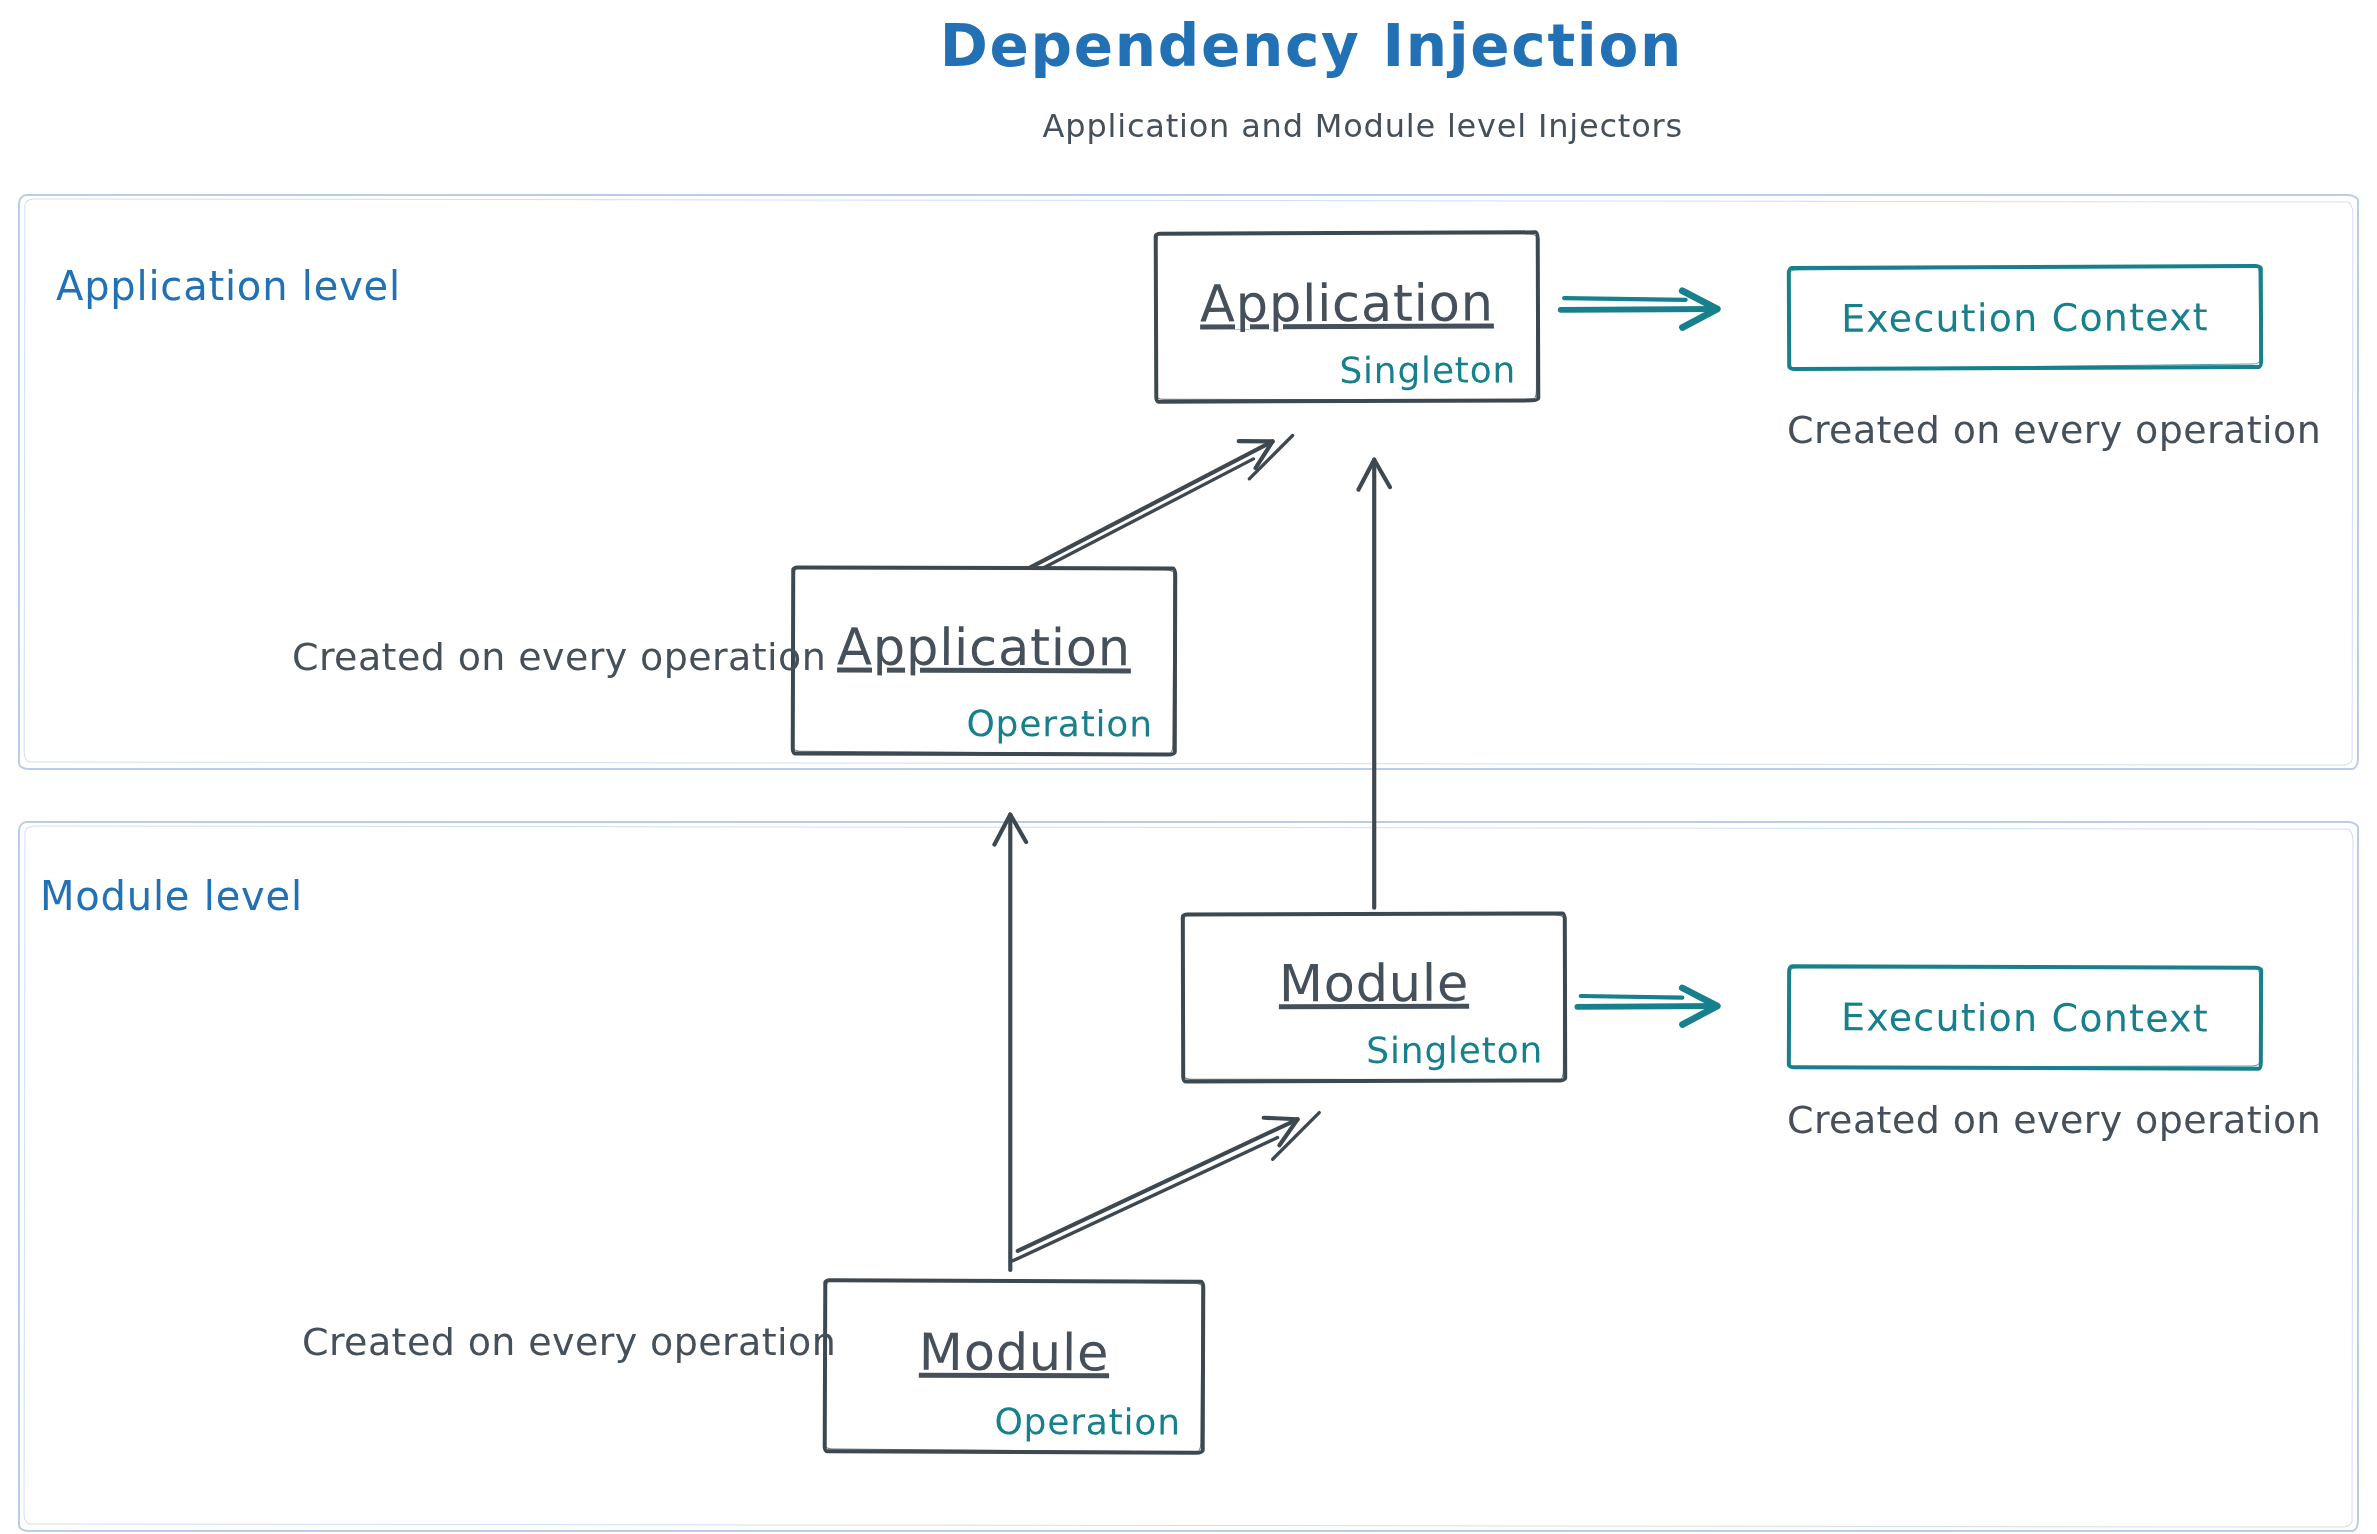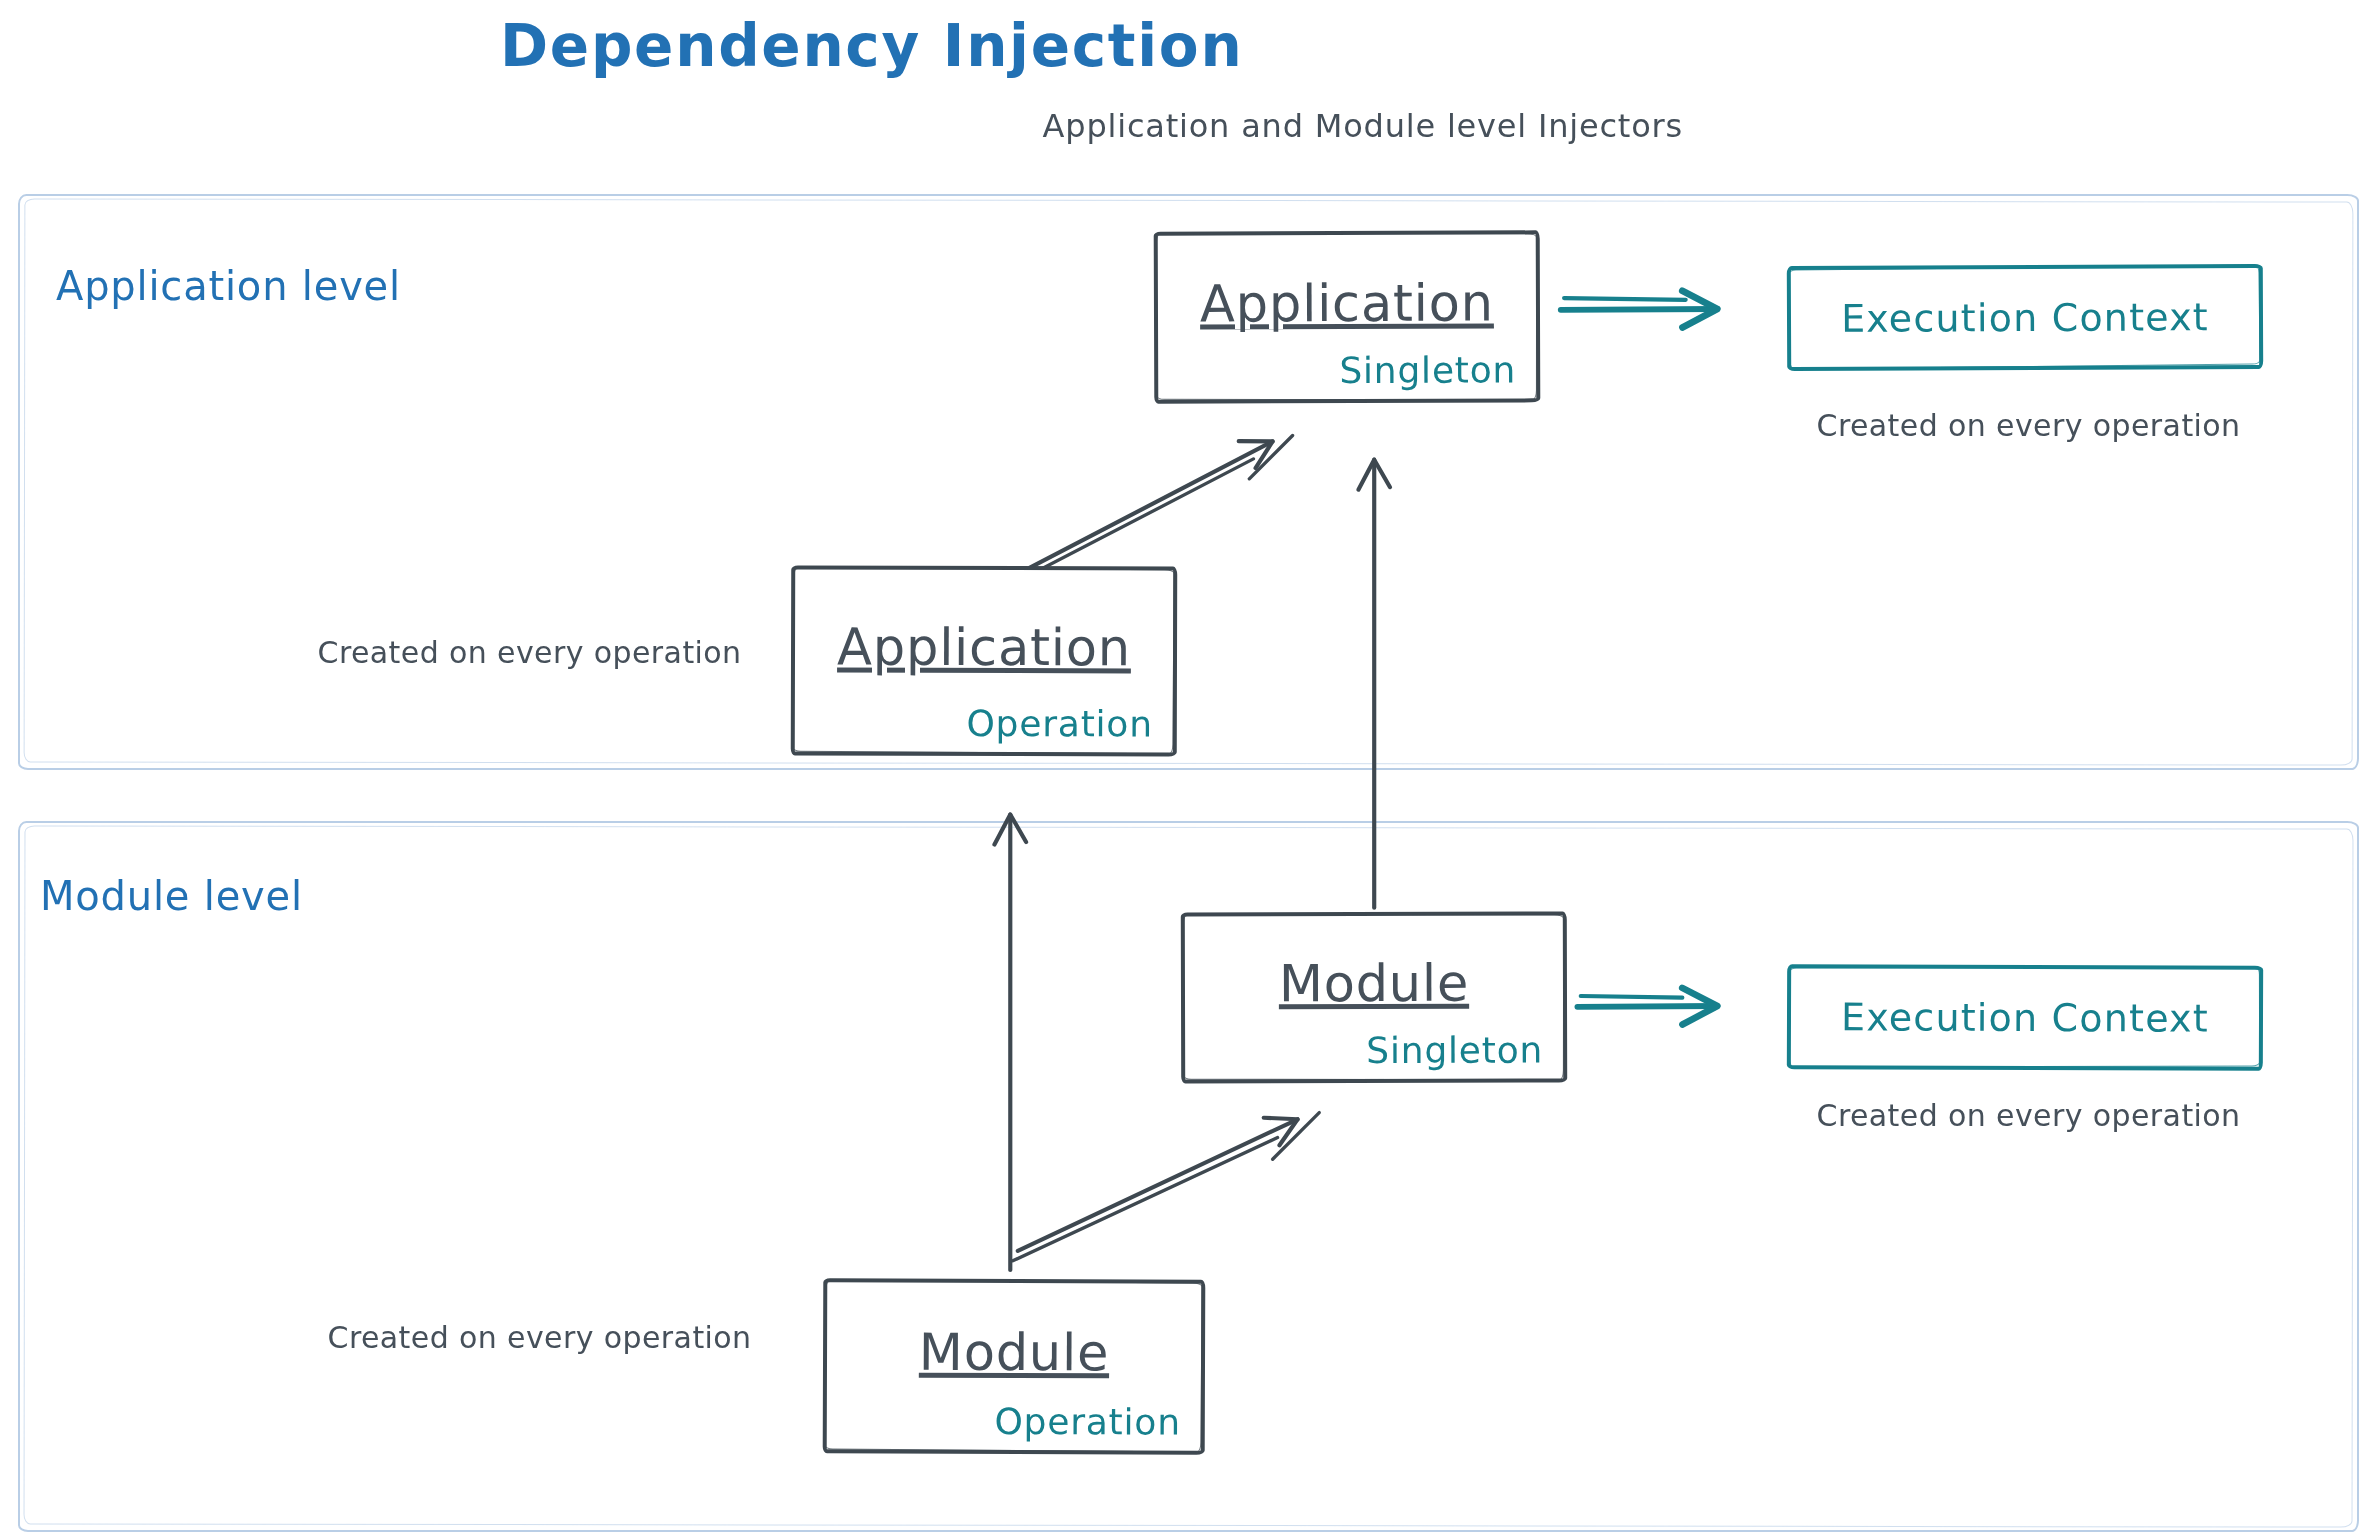--- a/index.html
+++ b/index.html
@@ -15,21 +15,21 @@
     position:relative;
     width:2377px;height:1534px;
     background:#ffffff;
     overflow:hidden;
     font-family:"DejaVu Sans","Liberation Sans",sans-serif;
     color:var(--ink);
   }
   
   .title{
     position:absolute;left:500px;width:1183px;top:11.7px;
-    text-align:left;font-size:58px;font-weight:bold;
+    text-align:right;font-size:58px;font-weight:bold;
     color:var(--blue);letter-spacing:1.7px;
   }
   .subtitle{
     position:absolute;left:500px;width:1183px;top:107px;
     text-align:right;font-size:32px;color:var(--ink);letter-spacing:0.8px;
   }
   
   .level-container{
     position:absolute;
     border:2.1px solid var(--container-stroke);
@@ -92,21 +92,21 @@
     border:1.7px solid rgba(23,128,141,.75);
     border-radius:7.5px 4.2px 8.3px 5px / 4.2px 8.3px 4.2px 7.5px;
     transform:rotate(-.35deg);
     pointer-events:none;
   }
   .ec-top{left:1787px;top:265px;width:476px;height:105px;transform:rotate(-.25deg);}
   .ec-bottom{left:1787px;top:965px;width:476px;height:105px;transform:rotate(.2deg);}
   .ec-label{font-size:38px;color:var(--teal);letter-spacing:1.2px;white-space:nowrap;}
   
   .caption{
-    position:absolute;font-size:30px;color:var(--ink);
+    position:absolute;font-size:38px;color:var(--ink);
     text-align:center;letter-spacing:0.4px;white-space:nowrap;z-index:4;
   }
   .caption-ec-top{left:1787px;width:483px;top:408px;}
   .caption-ec-bottom{left:1787px;width:483px;top:1098px;}
   .caption-op-top{left:292px;width:475px;top:635px;}
   .caption-op-bottom{left:302px;width:475px;top:1320px;}
   
   .arrows{position:absolute;left:0;top:0;width:2377px;height:1534px;z-index:2;}
 </style>
 </head>

